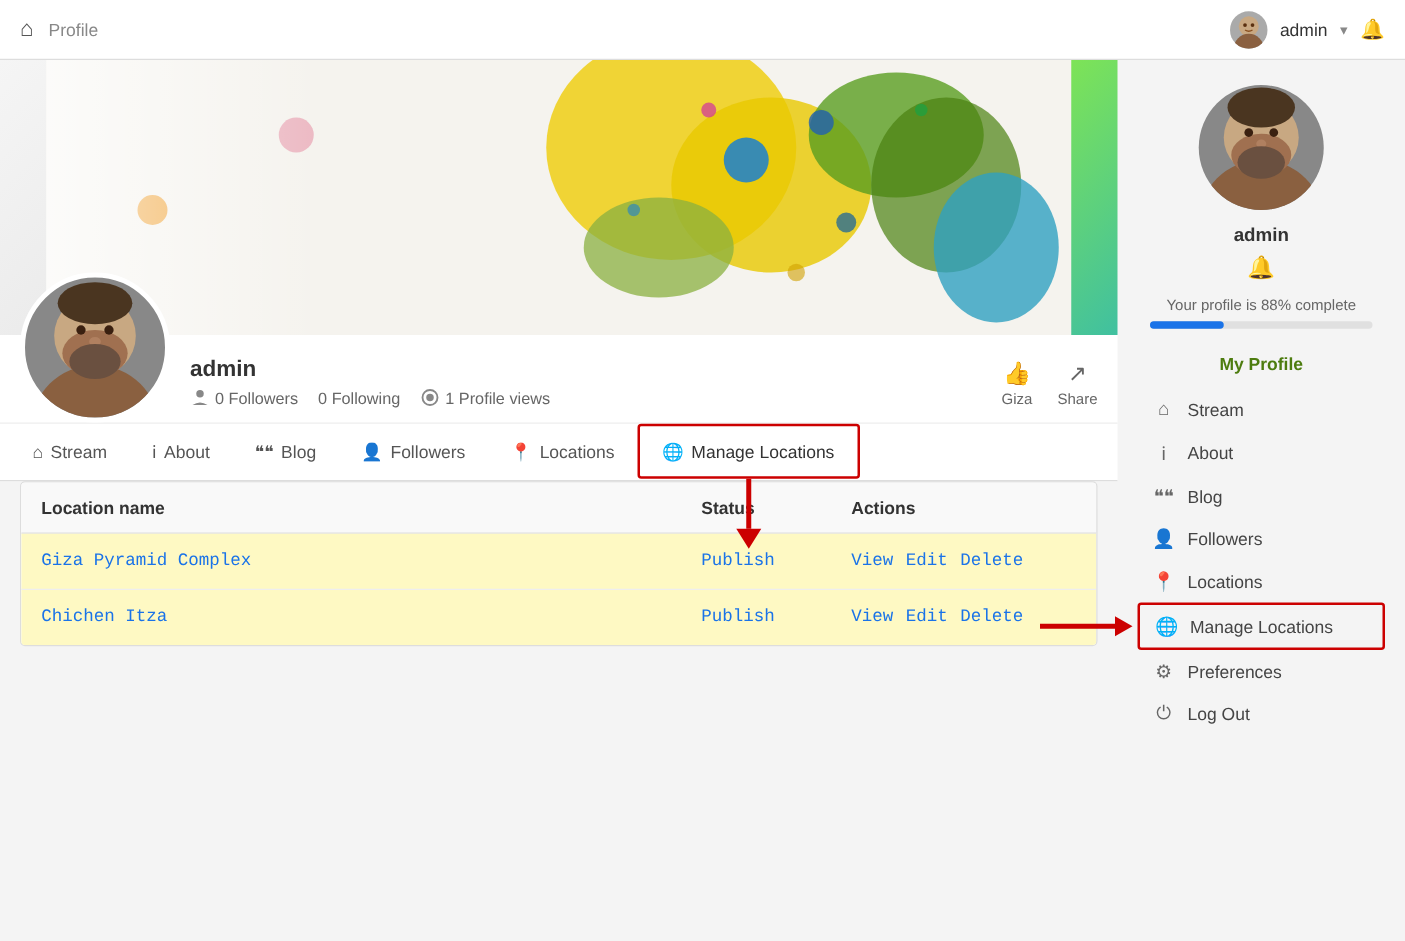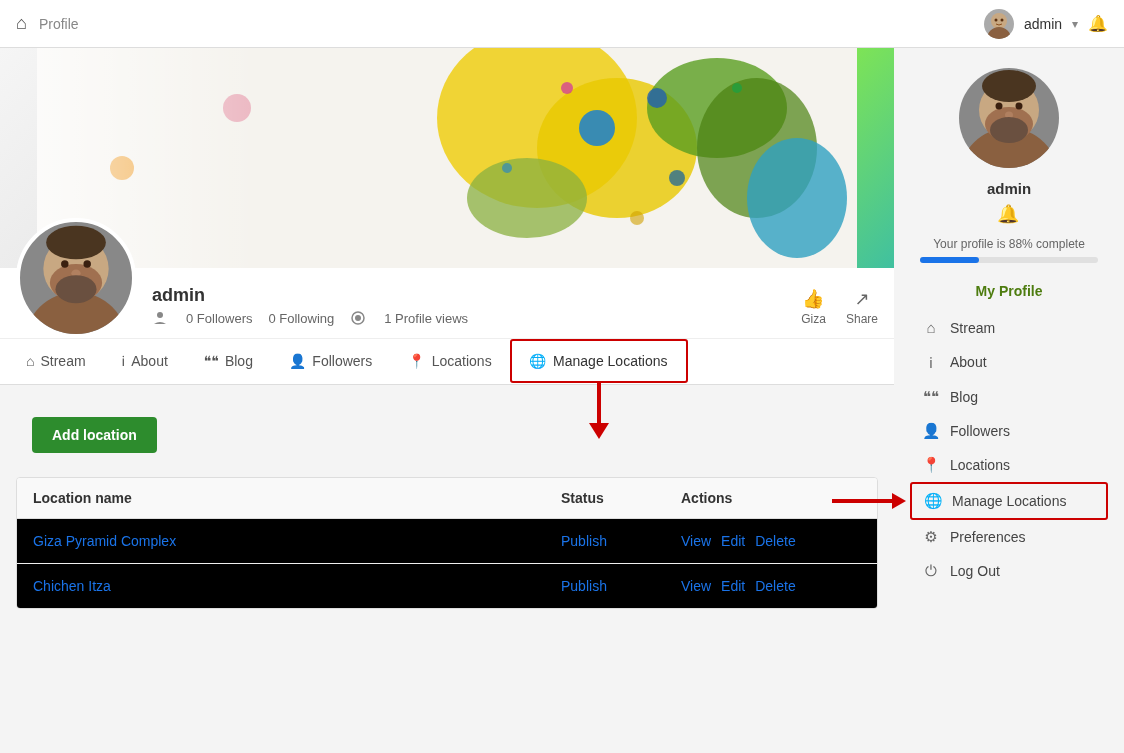--- a/index.html
+++ b/index.html
@@ -82,21 +82,21 @@
       background: #888;
       position: relative;
       z-index: 2;
     }
     .profile-info {
       padding: 12px 16px;
       flex: 1;
     }
     .profile-info .name { font-size: 18px; font-weight: 600; color: #333; }
     .profile-info .meta { display: flex; gap: 16px; margin-top: 4px; align-items: center; color: #666; font-size: 13px; }
-    .profile-info .meta span { display: flex; align-items: center; gap: 18px; }
+    .profile-info .meta span { display: flex; align-items: center; gap: 4px; }
     .profile-actions {
       display: flex;
       gap: 20px;
       padding: 12px 16px;
       align-items: center;
     }
     .action-btn { display: flex; flex-direction: column; align-items: center; gap: 2px; color: #666; font-size: 12px; cursor: pointer; }
     .action-btn .icon { font-size: 18px; }
 
     
@@ -154,21 +154,22 @@
       padding: 12px 16px;
       font-weight: 700;
       font-size: 14px;
     }
     .table-row {
       display: grid;
       grid-template-columns: 1fr 120px 180px;
       padding: 14px 16px;
       border-bottom: 1px solid #eee;
       align-items: center;
-      background: #000000;
+      background: #fef9c3;
+      font-family: Liberation Mono, monospace;
     }
     .table-row:last-child { border-bottom: none; }
     .location-name { color: #1a73e8; cursor: pointer; }
     .status-publish { color: #1a73e8; }
     .row-actions { display: flex; gap: 10px; }
     .row-actions a { color: #1a73e8; cursor: pointer; text-decoration: none; }
 
     
     .sidebar {
       width: 230px;
@@ -365,23 +366,20 @@
           <span>Manage Locations</span>
         </div>
 
         <div style="position:absolute; left:50%; transform:translateX(-50%); bottom:-55px; color:#cc0000; font-size:14px; pointer-events:none; z-index:10;">
           <div style="width:4px; height:40px; background:#cc0000; margin:0 auto;"></div>
           <div style="width:0; height:0; border-left:10px solid transparent; border-right:10px solid transparent; border-bottom:16px solid #cc0000; margin:0 auto; transform:rotate(180deg);"></div>
         </div>
       </div>
     </div>
 
-    <div style="padding: 16px 16px 8px;">
-      <button class="add-location-btn">Add location</button>
-    </div>
 
     <div class="locations-table">
       <div class="table-header">
         <span>Location name</span>
         <span>Status</span>
         <span>Actions</span>
       </div>
       <div class="table-row">
         <span class="location-name">Giza Pyramid Complex</span>
         <span class="status-publish">Publish</span>

